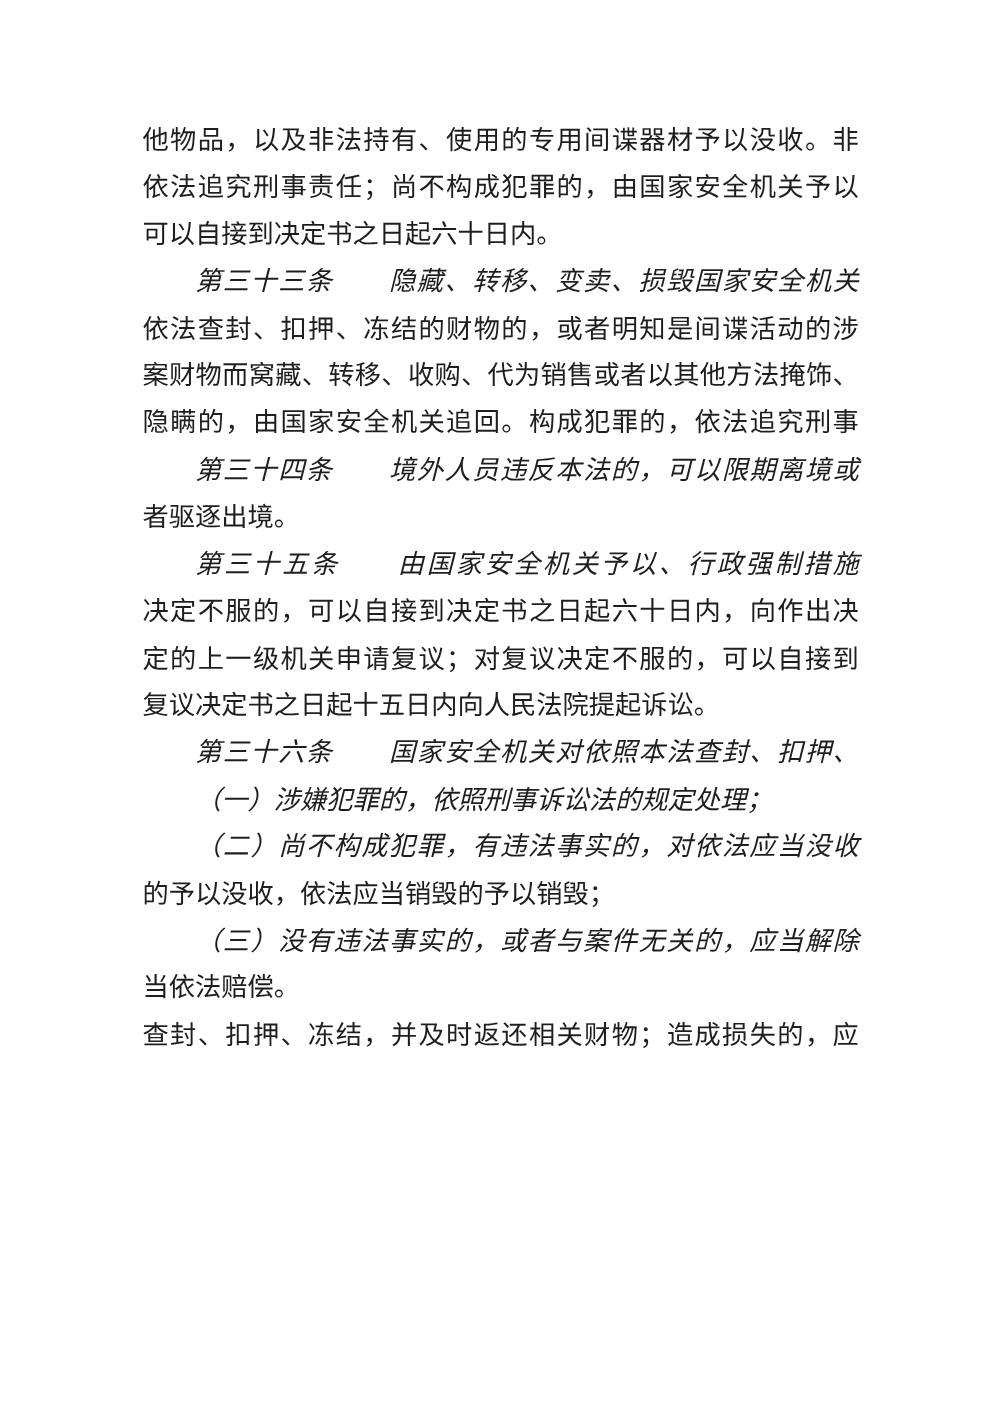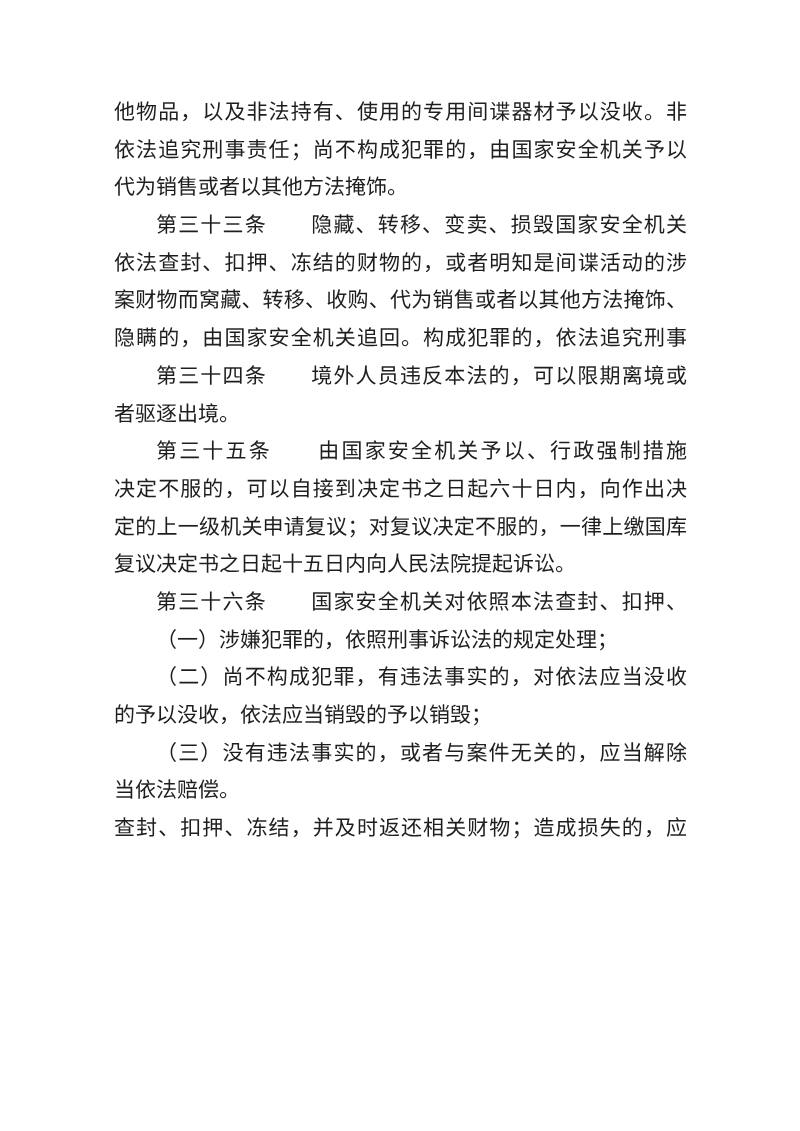--- a/index.html
+++ b/index.html
@@ -28,47 +28,48 @@
   .line {
     height: 37.7px;
     overflow: visible;
   }
   .line.just {
     text-align: justify;
     text-align-last: justify;
   }
   .line.ind {
     text-indent: 2em;
+    font-style: italic;
   }
   .page-num {
     position: absolute;
     left: 142px;
     top: 1019px;
     font-size: 22px;
     letter-spacing: 4px;
     color: #1e1e1e;
   }
 </style>
 </head>
 <body>
 
 <div class="page">
   <div class="doc-text" id="doc-text">
       <div class="line just">他物品，以及非法持有、使用的专用间谍器材予以没收。非</div>
       <div class="line just">依法追究刑事责任；尚不构成犯罪的，由国家安全机关予以</div>
-      <div class="line">代为销售或者以其他方法掩饰。</div>
+      <div class="line">可以自接到决定书之日起六十日内。</div>
       <div class="line just ind">第三十三条　　隐藏、转移、变卖、损毁国家安全机关</div>
       <div class="line just">依法查封、扣押、冻结的财物的，或者明知是间谍活动的涉</div>
       <div class="line just">案财物而窝藏、转移、收购、代为销售或者以其他方法掩饰、</div>
       <div class="line just">隐瞒的，由国家安全机关追回。构成犯罪的，依法追究刑事</div>
       <div class="line just ind">第三十四条　　境外人员违反本法的，可以限期离境或</div>
       <div class="line">者驱逐出境。</div>
       <div class="line just ind">第三十五条　　由国家安全机关予以、行政强制措施</div>
       <div class="line just">决定不服的，可以自接到决定书之日起六十日内，向作出决</div>
-      <div class="line just">定的上一级机关申请复议；对复议决定不服的，一律上缴国库</div>
+      <div class="line just">定的上一级机关申请复议；对复议决定不服的，可以自接到</div>
       <div class="line">复议决定书之日起十五日内向人民法院提起诉讼。</div>
       <div class="line just ind">第三十六条　　国家安全机关对依照本法查封、扣押、</div>
       <div class="line ind">（一）涉嫌犯罪的，依照刑事诉讼法的规定处理；</div>
       <div class="line just ind">（二）尚不构成犯罪，有违法事实的，对依法应当没收</div>
       <div class="line">的予以没收，依法应当销毁的予以销毁；</div>
       <div class="line just ind">（三）没有违法事实的，或者与案件无关的，应当解除</div>
       <div class="line">当依法赔偿。</div>
       <div class="line just">查封、扣押、冻结，并及时返还相关财物；造成损失的，应</div>
     </div>
   <div class="page-num">- 8 -</div>

